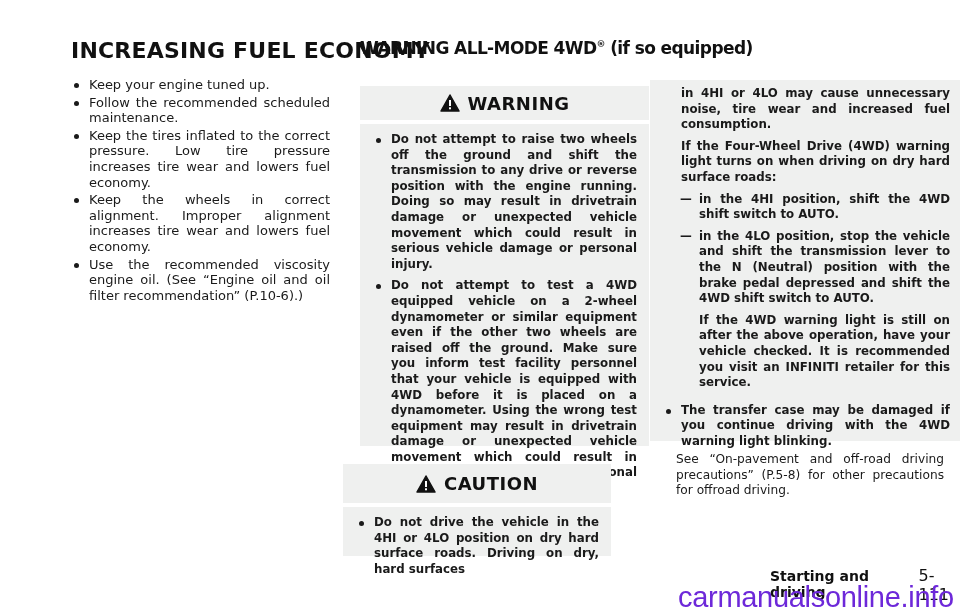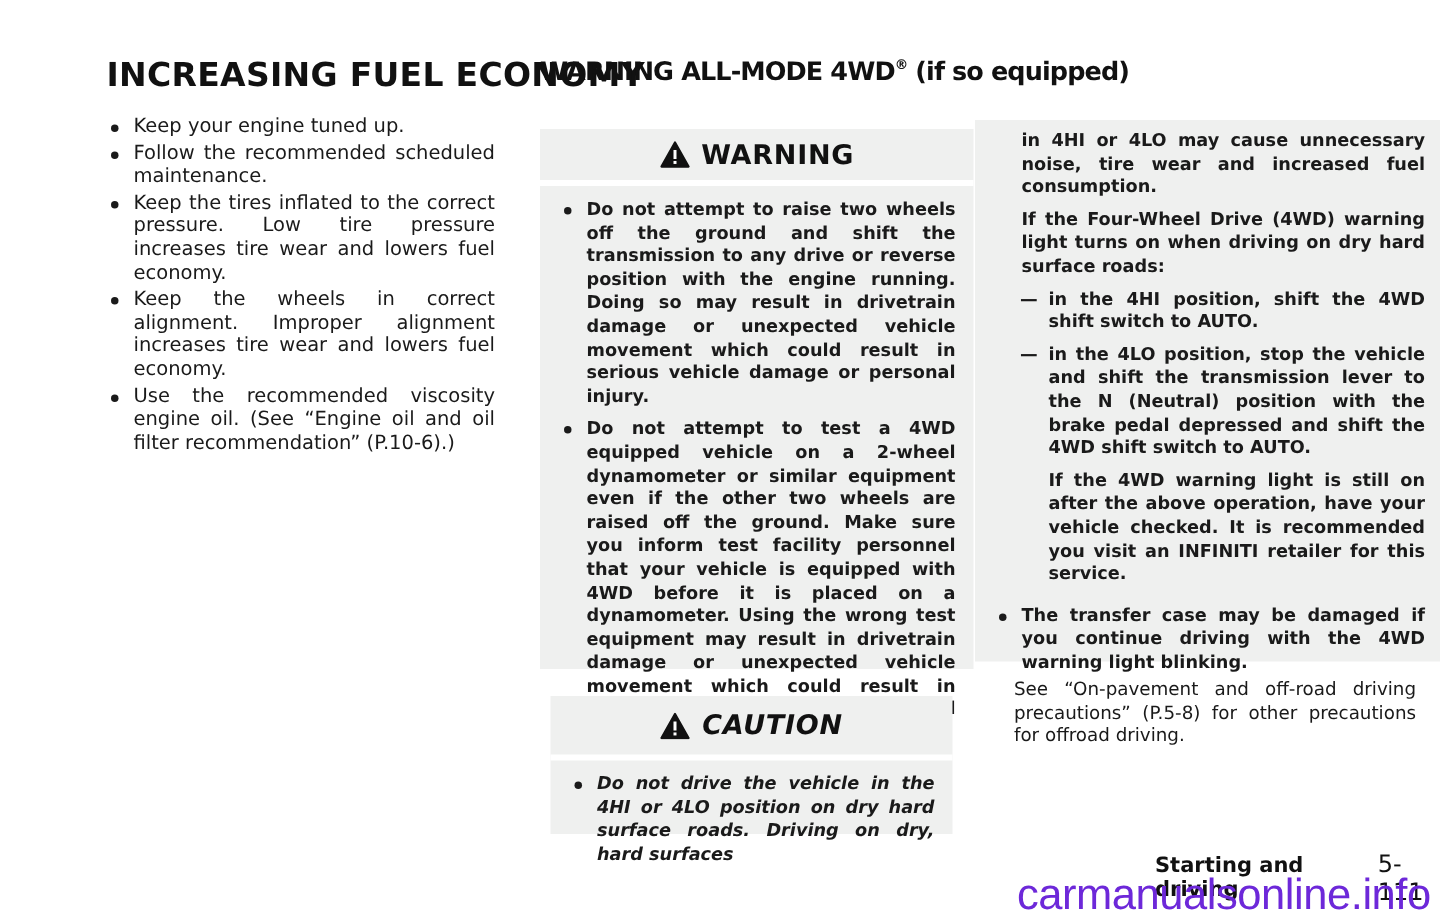--- a/index.html
+++ b/index.html
@@ -39,21 +39,21 @@
   .box-body .bullets li { margin-bottom: 6px; }
   .box-body .bullets li::before { top: 6px; }
   .box-body p { margin: 0 0 6px 17px; text-align: justify; }
   .dash-list { list-style: none; margin: 0 0 6px 0; padding: 0 0 0 17px; }
   .dash-list li { position: relative; padding-left: 18px; text-align: justify; margin-bottom: 6px; }
   .dash-list li::before { content: "\2014"; position: absolute; left: -1px; top: 0; font-weight: bold; }
   .dash-list p { margin: 6px 0 12px 0; }
 
   #warning-box { left: 360px; top: 86px; width: 289px; height: 360px; }
   #warning-box .box-head { height: 34px; }
-  #caution-box { left: 367px; top: 464px; width: 268px; height: 92px; font-style: italic; }
+  #caution-box { left: 343px; top: 464px; width: 268px; height: 92px; }
   #caution-box .box-head { height: 39px; }
   #caution-cont { left: 650px; top: 80px; width: 312px; height: 361px; }
   #caution-cont .box-body { padding-top: 6px; }
 
   .col3-para { position: absolute; left: 676px; top: 452px; width: 268px;
     font-size: 12.2px; line-height: 15.6px; text-align: justify; }
 
   .footer { position: absolute; top: 566px; left: 770px; display: flex; align-items: baseline; gap: 6px; }
   .footer-section { font-weight: bold; font-size: 14px; color: #111; }
   .footer-page { font-size: 16px; color: #111; }

